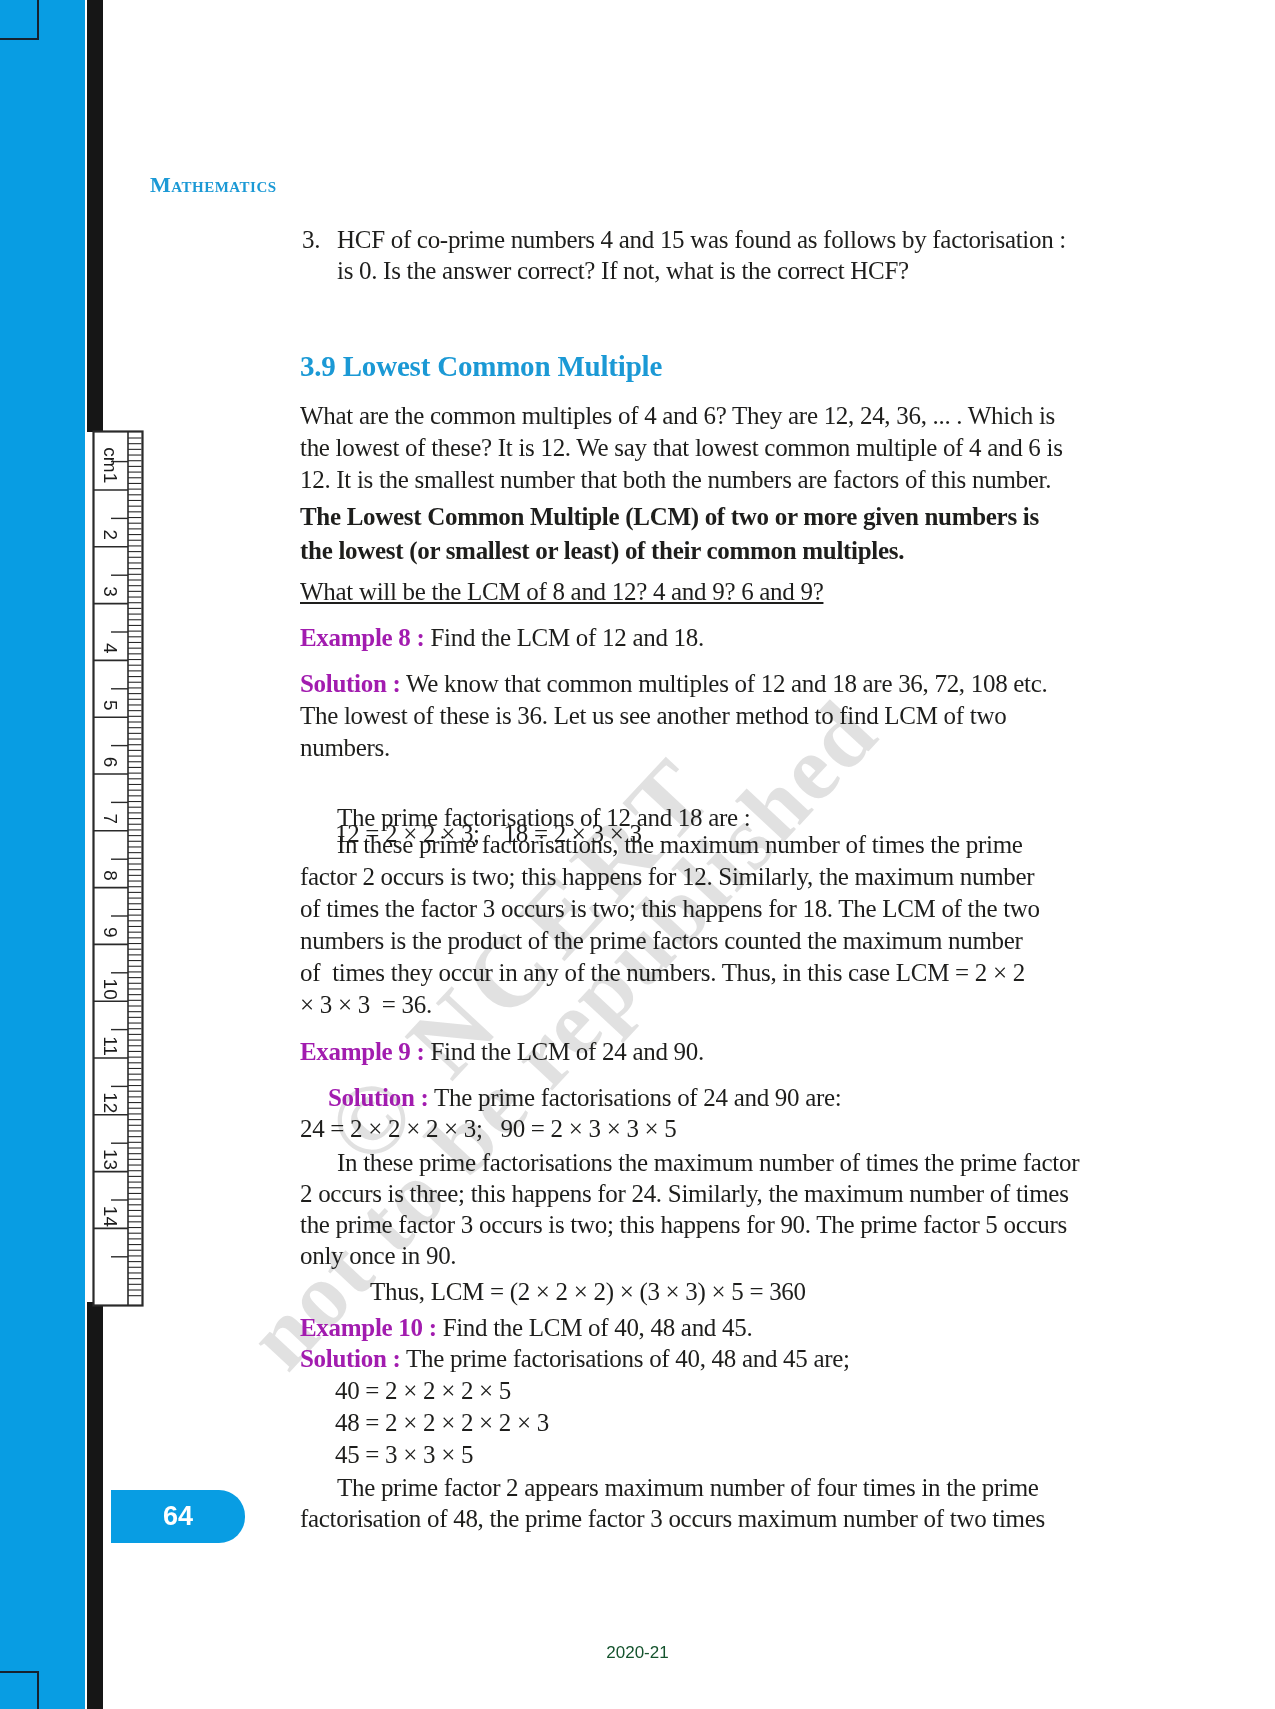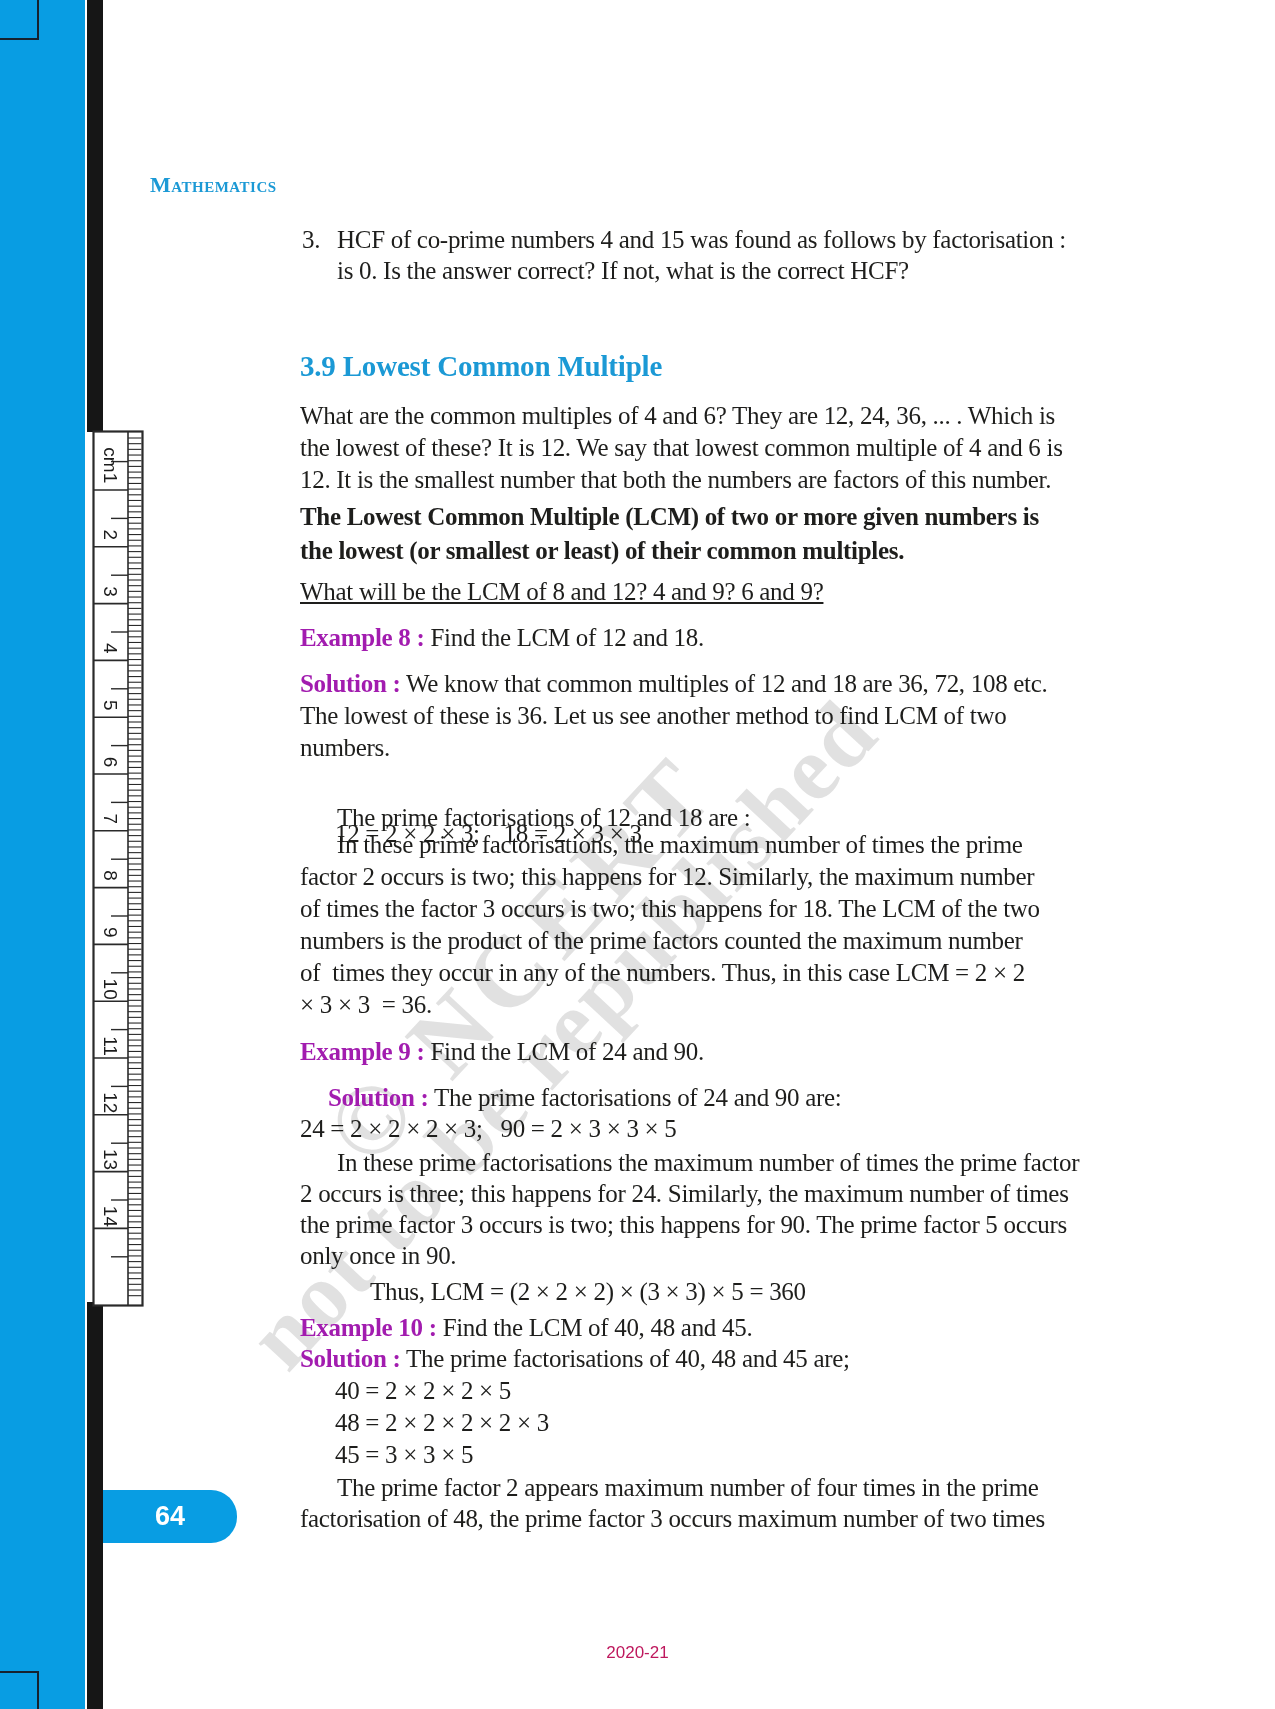--- a/index.html
+++ b/index.html
@@ -22,26 +22,26 @@
   .ind{padding-left:37px;}
   .eqx{padding-left:35px;}
   .bold .bl{font-weight:bold;}
   .accent{color:#a21caf;font-weight:bold;}
   .brand{position:absolute;left:150px;top:172px;z-index:2;color:#1b99d5;font-weight:bold;
          font-variant:small-caps;font-size:22px;letter-spacing:0.5px;}
   .h2{position:absolute;left:300px;top:350px;z-index:2;color:#1b99d5;font-weight:bold;
       font-size:29px;letter-spacing:-0.2px;text-align:center;}
   .itemmarker{position:absolute;left:2px;top:0;}
   
-  .badge{position:absolute;left:103px;top:1490px;width:134px;height:53px;background:#089de3;
+  .badge{position:absolute;left:111px;top:1490px;width:134px;height:53px;background:#089de3;
          border-radius:0 26px 26px 0;z-index:3;display:flex;align-items:center;justify-content:center;}
   .badge span{color:#ffffff;font-family:"Liberation Sans",sans-serif;font-weight:bold;font-size:27px;}
   
   .year{position:absolute;left:0;top:1643px;width:1275px;text-align:center;z-index:2;
-        font-family:"Liberation Sans",sans-serif;font-size:17px;color:#be185d;}
+        font-family:"Liberation Sans",sans-serif;font-size:17px;color:#14532d;}
   
   #ruler{position:absolute;left:85px;top:430px;z-index:2;}
 </style>
 </head>
 <body>
 
 <div id="page">
 
   <div class="bluestrip"></div>
   <div class="blackbar" style="top:0;height:432px;"></div>

